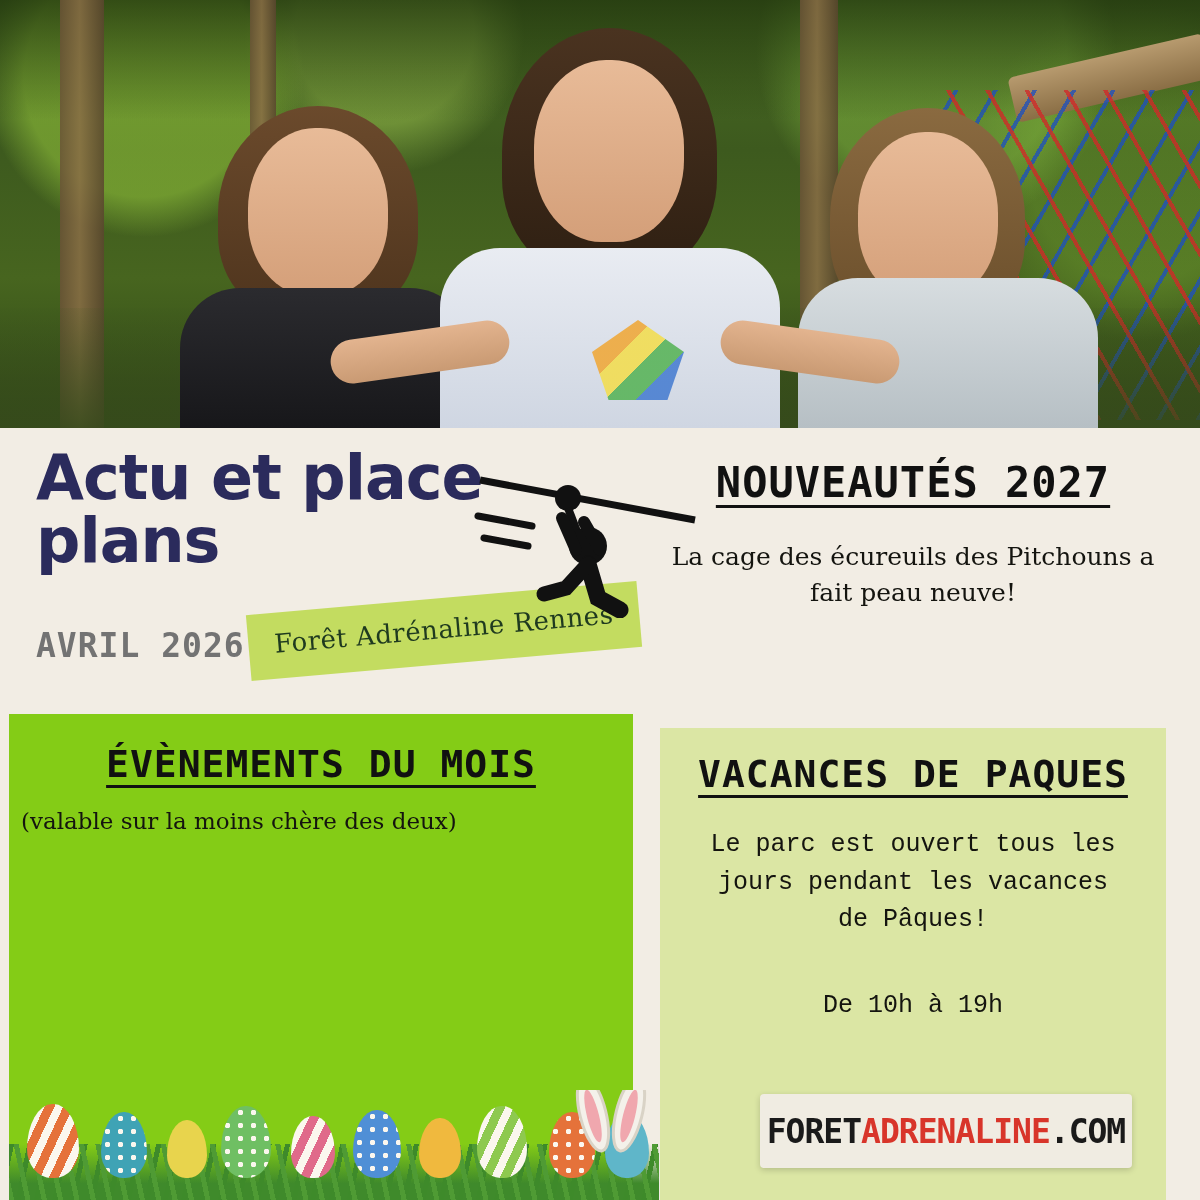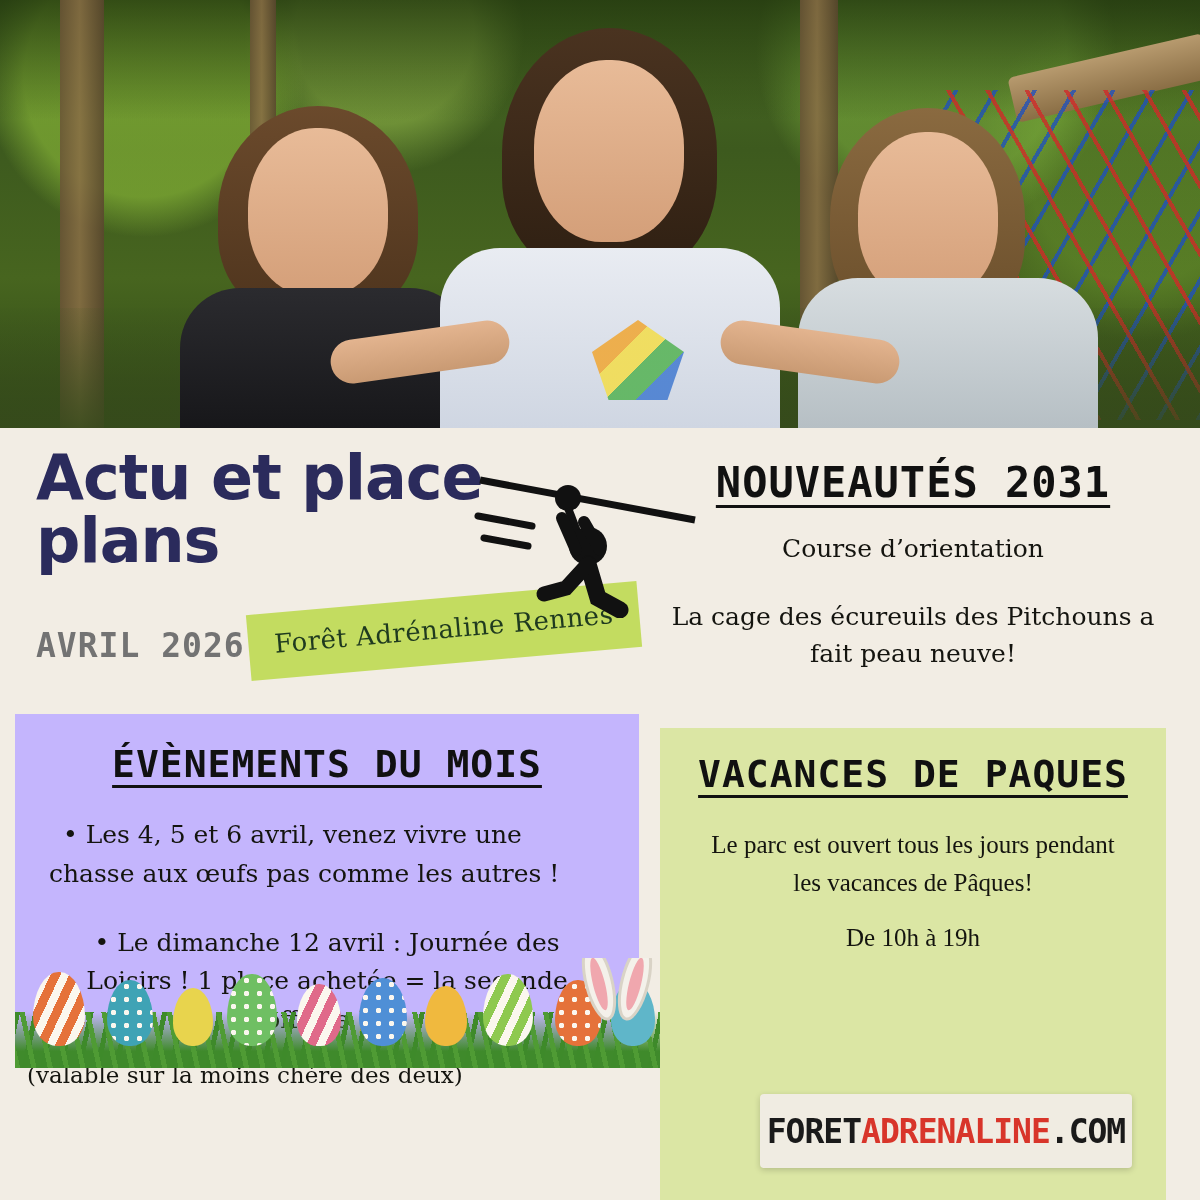--- a/index.html
+++ b/index.html
@@ -192,23 +192,23 @@
     font-size: 25px;
     color: #14140f;
     line-height: 1.45;
   }
   .col-right-top .p1 { margin-top: 24px; }
   .col-right-top .p2 { margin-top: 32px; }
 
   
   .panel-yellow {
     position: absolute;
-    left: 15px; top: 286px;
-    width: 624px; height: 354px;
-    background: #c4b5fd;
+    left: 9px; top: 286px;
+    width: 624px; height: 486px;
+    background: #84cc16;
   }
   .panel-yellow .sec-title {
     display: block;
     text-align: center;
     font-size: 38px;
     margin-top: 28px;
   }
   .panel-yellow ul { list-style: none; margin: 30px 34px 0 34px; }
   .panel-yellow li {
     font-family: "DejaVu Serif", serif;
@@ -251,28 +251,28 @@
     width: 506px; height: 478px;
     background: #dbe6a4;
     text-align: center;
   }
   .panel-green .sec-title {
     display: block;
     font-size: 38px;
     margin-top: 24px;
   }
   .panel-green p {
-    font-family: Liberation Serif, serif;
+    font-family: Liberation Mono, monospace;
     font-size: 25px;
     line-height: 1.5;
     color: #14140f;
     padding: 0 36px;
   }
   .panel-green .p1 { margin-top: 30px; }
-  .panel-green .p2 { margin-top: 18px; }
+  .panel-green .p2 { margin-top: 48px; }
   .panel-green .p3 { margin-top: 40px; }
 
   
   .logo-badge {
     position: absolute;
     left: 760px; top: 1094px;
     width: 372px; height: 74px;
     background: #f0ece2;
     border-radius: 4px;
     display: flex; align-items: center; justify-content: center;
@@ -348,31 +348,26 @@
         <path d="M118 126 L128 160 L150 172" stroke="#111" stroke-width="17" fill="none" stroke-linecap="round"></path>
         <path d="M118 126 L96 150 L74 156" stroke="#111" stroke-width="15" fill="none" stroke-linecap="round"></path>
         <path d="M106 112 L92 80" stroke="#111" stroke-width="12" stroke-linecap="round"></path>
         <path d="M130 112 L114 84" stroke="#111" stroke-width="12" stroke-linecap="round"></path>
         <line x1="8" y1="78" x2="62" y2="88" stroke="#111" stroke-width="7" stroke-linecap="round"></line>
         <line x1="14" y1="100" x2="58" y2="108" stroke="#111" stroke-width="7" stroke-linecap="round"></line>
       </svg>
     </div>
 
     <div class="col-right-top">
-      <div class="sec-title">NOUVEAUTÉS 2031</div>
-      <p class="p1">Course d’orientation</p>
+      <div class="sec-title">NOUVEAUTÉS 2027</div>
       <p class="p2">La cage des écureuils des Pitchouns a fait peau neuve!</p>
     </div>
 
     <div class="panel-yellow">
       <span class="sec-title">ÉVÈNEMENTS DU MOIS</span>
-      <ul>
-        <li class="b1">• Les 4, 5 et 6 avril, venez vivre une chasse aux œufs pas comme les autres !</li>
-        <li class="l2">• Le dimanche 12 avril : Journée des Loisirs ! 1 place achetée = la seconde offerte 🎉</li>
-      </ul>
       <div class="note">(valable sur la moins chère des deux)</div>
 
       <div class="eggs">
         <div class="grass"></div>
         <div id="egg-host">
             <div class="egg" style="left: 18px; width: 52px; height: 74px; background: repeating-linear-gradient(115deg, rgb(229, 114, 58) 0px, rgb(229, 114, 58) 9px, rgb(251, 247, 238) 9px, rgb(251, 247, 238) 17px);"></div>
             <div class="egg" style="left: 92px; width: 46px; height: 66px; background: radial-gradient(rgb(251, 247, 238) 2.6px, rgba(0, 0, 0, 0) 3px) 0% 0% / 13px 13px rgb(63, 163, 181);"></div>
             <div class="egg" style="left: 158px; width: 40px; height: 58px; background: rgb(232, 212, 77);"></div>
             <div class="egg" style="left: 212px; width: 50px; height: 72px; background: radial-gradient(rgb(251, 247, 238) 2.6px, rgba(0, 0, 0, 0) 3px) 0% 0% / 13px 13px rgb(111, 191, 99);"></div>
             <div class="egg" style="left: 282px; width: 44px; height: 62px; background: repeating-linear-gradient(115deg, rgb(224, 106, 138) 0px, rgb(224, 106, 138) 9px, rgb(251, 247, 238) 9px, rgb(251, 247, 238) 17px);"></div>

